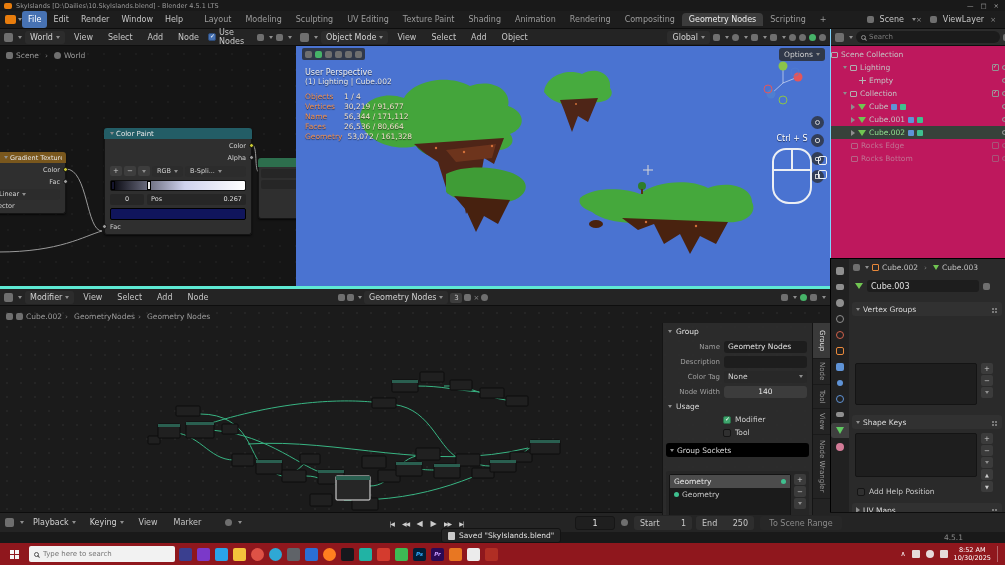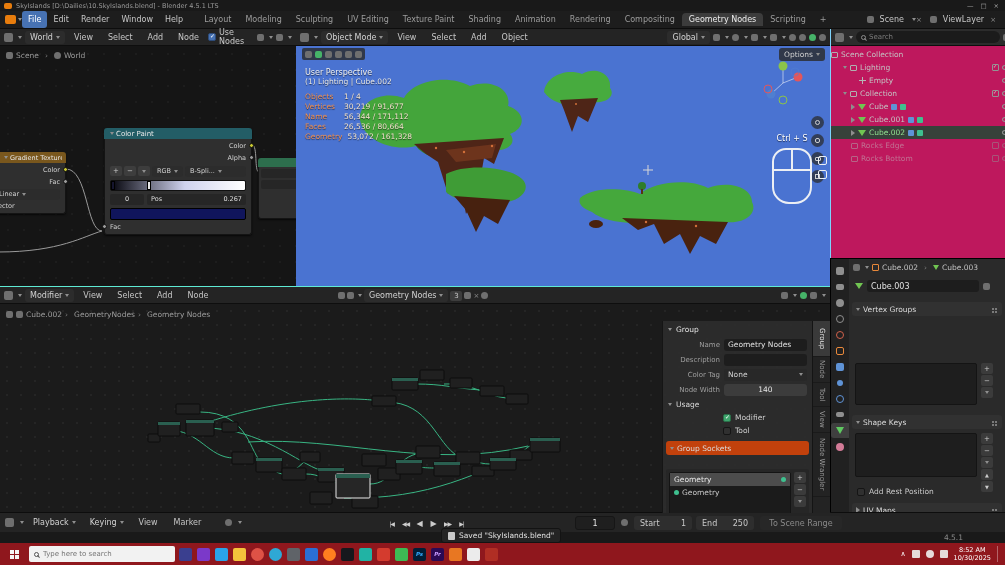--- a/index.html
+++ b/index.html
@@ -77,21 +77,21 @@
 .srch{height:12px;background:#1b1b1b;border-radius:6px;display:flex;align-items:center;gap:3px;padding:0 5px;flex:1;color:#7d7d7d;font-size:7px}
 .props{left:830px;top:258px;width:175px;height:274px;background:#2a2a2a;border-left:1px solid #000;border-top:1px solid #000}
 .ptabs{position:absolute;left:0;top:0;bottom:0;width:18px;background:#212121;display:flex;flex-direction:column;align-items:center;padding-top:4px;gap:1px}
 .pt{width:18px;height:15px;display:flex;align-items:center;justify-content:center}
 .pt.act{background:#3f3f3f;border-radius:3px 0 0 3px}
 .pi{width:8px;height:8px;border-radius:2px}
 .ptri{width:0;height:0;border-left:4px solid transparent;border-right:4px solid transparent;border-top:7px solid #5fc961}
 .ph{height:14px;background:#313131;border-radius:3px;display:flex;align-items:center;gap:3px;padding:0 4px;color:#dcdcdc;font-size:7.5px}
 .lst{background:#1e1e1e;border:1px solid #141414;border-radius:2px}
 .sqb{width:12px;height:11px;background:#3b3b3b;border-radius:2px;display:flex;align-items:center;justify-content:center;font-size:7px;color:#ccc;margin-bottom: 1px}
-.nodeed{left:0;top:286px;width:830px;height:226px;background:#181818;border-top:1px solid #5eead4}
+.nodeed{left:0;top:286px;width:830px;height:226px;background:#181818;border-top:3px solid #5eead4}
 .ncanvas{position:absolute;left:0;top:17px;width:830px;height:209px;background:#1b1b1b;overflow:hidden;background-image:radial-gradient(#252525 1px,transparent 1px);background-size:14px 14px}
 .bcs::after{content:"›";color:#7f7f7f;margin:0 3px}
 .npl{position:absolute;left:662px;top:17px;width:150px;height:209px;background:#2c2c2cf2;border-left:1px solid #151515;font-size:7.5px;z-index:4}
 .nprow{height:15px;display:flex;align-items:center;padding:0 5px;gap:4px}
 .nprow label{width:52px;text-align:right;color:#9f9f9f;flex:none;font-size:7px}
 .npf{flex:1;background:#1d1d1d;border-radius:3px;height:12px;display:flex;align-items:center;padding:0 4px;color:#e0e0e0}
 .npd{flex:1;background:#282828;border-radius:3px;height:12px;display:flex;align-items:center;padding:0 4px;color:#d2d2d2}
 .npd::after{content:"";width:0;height:0;border-left:2.5px solid transparent;border-right:2.5px solid transparent;border-top:3.5px solid #8f8f8f;margin-left:auto}
 .npv{flex:1;background:#3c3c3c;border-radius:3px;height:12px;display:flex;align-items:center;justify-content:center;color:#e6e6e6}
 .vtabs{position:absolute;left:812px;top:17px;width:18px;height:209px;background:#232323;display:flex;flex-direction:column;z-index:4;border-left:1px solid #141414}
@@ -570,21 +570,21 @@
         <span class="sqb">+</span>
         <span class="sqb">−</span>
         <span class="sqb">
             <i class="cv" style="margin:0"></i>
           </span>
         <span class="sqb" style="font-size:5px">▲</span>
         <span class="sqb" style="font-size:5px">▼</span>
       </div>
       <div class="fx" style="position:absolute;left:8px;top:228px;gap:4px;font-size:7.5px;color:#c8c8c8">
         <i class="cb"></i>
-        <span>Add Rest Position</span>
+        <span>Add Help Position</span>
       </div>
       <div class="ph" style="position:absolute;left:3px;right:3px;top:244px">
         <i class="exr"></i>
         <span>UV Maps</span>
         <span class="sp"></span>
           <i class="grip"></i>
       </div>
       <div class="ph" style="position:absolute;left:3px;right:3px;top:260px">
         <i class="exr"></i>
         <span>Color Attributes</span>
@@ -718,21 +718,21 @@
           <span>Usage</span>
         </div>
         <div class="nprow" style="height:13px;padding-left:60px;gap:4px">
           <i class="cb on g"></i>
           <span style="color:#cfcfcf">Modifier</span>
         </div>
         <div class="nprow" style="height:13px;padding-left:60px;gap:4px">
           <i class="cb"></i>
           <span style="color:#cfcfcf">Tool</span>
         </div>
-        <div class="ph" style="margin:4px 3px 14px;background:#c2410c">
+        <div class="ph" style="margin:4px 3px 14px;background:#000000">
           <i class="cv" style="margin:0"></i>
           <span>Group Sockets</span>
         </div>
         <div style="margin:3px;background:#262626;border-radius:3px;padding:3px;display:flex;gap:3px">
           <div class="lst" style="flex:1;height:48px;background:#1b1b1b">
             <div class="fx" style="height:13px;background:#4c4c4c;padding:0 4px;color:#e8e8e8">
               <span>Geometry</span>
               <span class="sp"></span>
                 <i style="width:5px;height:5px;border-radius:50%;background:#3fc08f"></i>
             </div>

